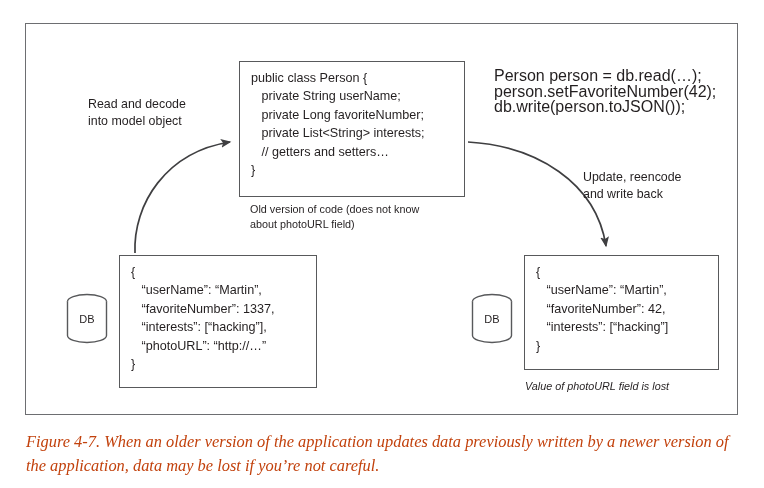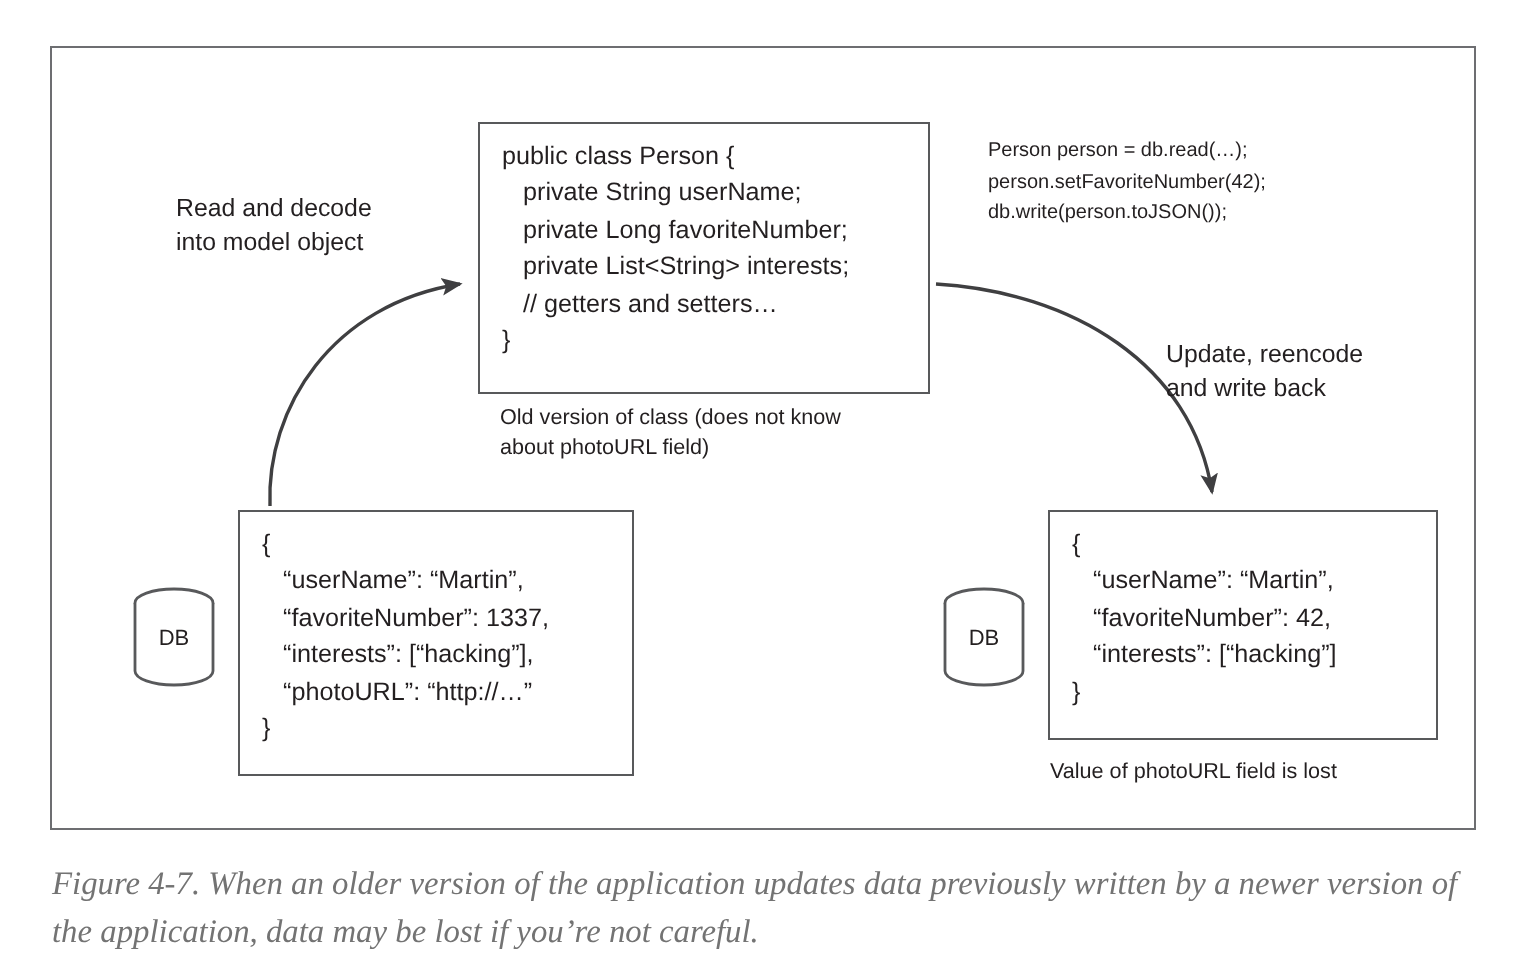--- a/index.html
+++ b/index.html
@@ -72,21 +72,21 @@
   }
 
   #label-read-decode {
     left: 62px;
     top: 72px;
   }
 
   #label-snippet {
     left: 468px;
     top: 44px;
-    font-size: 10px;
+    font-size: 16px;
     line-height: 15.6px;
   }
 
   #label-update {
     left: 557px;
     top: 145px;
   }
 
   .caption-sub {
     position: absolute;
@@ -102,20 +102,21 @@
   }
 
   #label-data-written {
     left: 97px;
     top: 373px;
   }
 
   #label-value-lost {
     left: 499px;
     top: 355px;
+    font-style: italic;
   }
 
   
   .db-cylinder {
     position: absolute;
     width: 46px;
     height: 54px;
     text-align: right;
   }
   #db-left  { left: 38px;  top: 268px; }
@@ -134,21 +135,21 @@
   
   #figure-caption {
     position: absolute;
     left: 26px;
     top: 430px;
     width: 716px;
     font-family: "Liberation Serif", serif;
     font-style: italic;
     font-size: 16.4px;
     line-height: 24px;
-    color: #737373;
+    color: #c2410c;
   }
 </style>
 </head>
 <body>
 
 <div id="figure-frame">
 
   <svg id="arrow-layer" viewBox="0 0 764 488" xmlns="http://www.w3.org/2000/svg">
     <defs>
       <marker id="arrowhead" markerWidth="7" markerHeight="7" refX="5.4" refY="3" orient="auto" markerUnits="strokeWidth">
@@ -159,21 +160,21 @@
     <path d="M 442 118 C 510 122 570 158 580 222" fill="none" stroke="#3f3f41" stroke-width="1.7" marker-end="url(#arrowhead)"></path>
   </svg>
 
   <div class="box" id="code-box">public class Person {
    private String userName;
    private Long favoriteNumber;
    private List&lt;String&gt; interests;
    // getters and setters…
 }</div>
 
-  <div class="caption-sub" id="label-old-version">Old version of class (does not know
+  <div class="caption-sub" id="label-old-version">Old version of code (does not know
 about photoURL field)</div>
 
   <div class="label" id="label-snippet">Person person = db.read(…);
 person.setFavoriteNumber(42);
 db.write(person.toJSON());</div>
 
   <div class="label" id="label-update">Update, reencode
 and write back</div>
 
   <div class="label" id="label-read-decode">Read and decode

